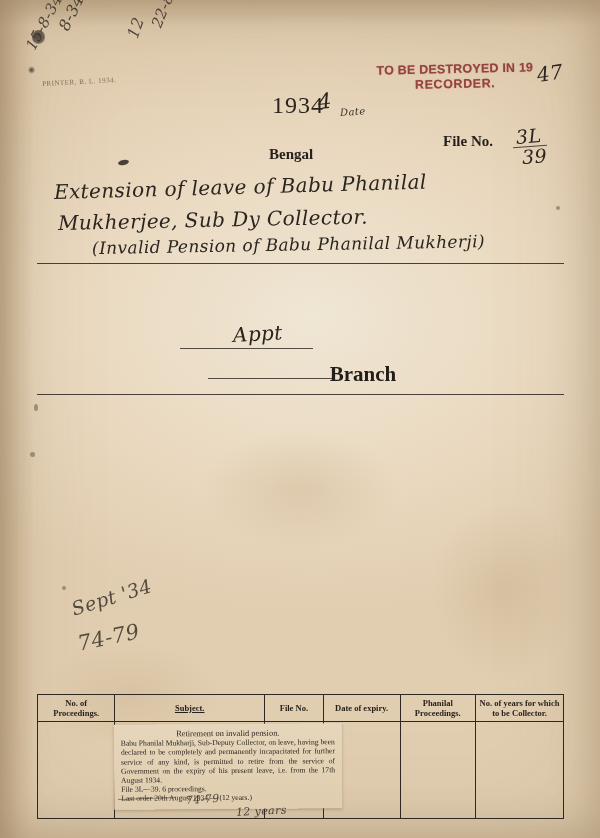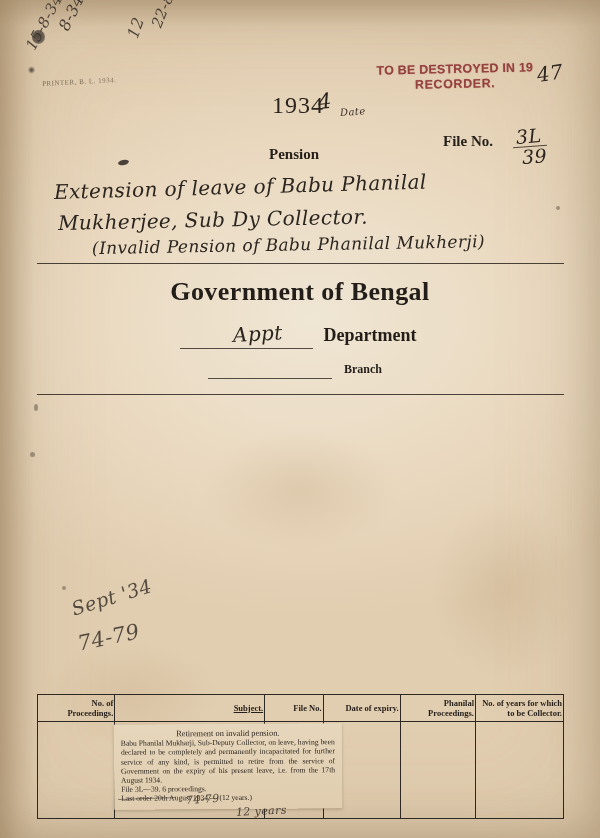--- a/index.html
+++ b/index.html
@@ -281,21 +281,21 @@
     left: 233px; top: 323px;
     font-size: 20px;
     transform: rotate(-3deg);
     color: #2a241e;
   }
   .branch-row {
     position: absolute;
     left: 0; right: 0; top: 362px;
     text-align: center;
     font-family: "Liberation Serif", serif;
-    font-size: 12px;
+    font-size: 21px;
     font-weight: bold;
     color: #231e19;
   }
   .branch-line {
     position: absolute;
     left: 208px; top: 378px;
     width: 124px;
     height: 1.3px;
     background: #2b2520;
     opacity: .8;
@@ -324,21 +324,21 @@
     position: absolute;
     left: 37px; top: 694px;
     width: 527px;
     border: 1.2px solid #2e2822;
     border-collapse: collapse;
     font-family: "Liberation Serif", serif;
     color: #241f1a;
   }
   .table td {
     border: 1px solid #2e2822;
-    text-align: right;
+    text-align: center;
     vertical-align: middle;
     font-size: 8.5px;
     line-height: 10px;
     padding: 3px 1px;
     font-weight: bold;
   }
   .col1 { width: 76px; }
   .col2 { width: 154px; text-decoration: underline; }
   .col3 { width: 58px; }
   .col4 { width: 77px; }
@@ -418,38 +418,34 @@
   <div class="stamp">
     <div>TO BE DESTROYED IN 19</div>
     <div class="l2">RECORDER.</div>
   </div>
   <div class="hand stamp-year">47</div>
 
   <div class="year">1934</div>
   <div class="hand year-hand">4</div>
   <div class="hand date-word">Date</div>
 
-  <div class="subject-label">Pension</div>
+  <div class="subject-label">Bengal</div>
   <div class="fileno-label">File No.</div>
   <div class="hand fileno-num">3L</div>
   <div class="fileno-bar"></div>
   <div class="hand fileno-den">39</div>
   <div class="dot-mark"></div>
 
   <div class="hand subj-l1">Extension of leave of Babu Phanilal</div>
   <div class="hand subj-l2">Mukherjee, Sub Dy Collector.</div>
   <div class="hand subj-l3">(Invalid Pension of Babu Phanilal Mukherji)</div>
 
   <div class="rule rule-top"></div>
 
-  <div class="gov-title">Government of Bengal</div>
-
-  <div class="dept-row">
-    <span style="display:inline-block;width:140px;"></span><span>Department</span>
-  </div>
+
   <div class="dept-line"></div>
   <div class="hand dept-hand">Appt</div>
 
   <div class="branch-row">
     <span style="display:inline-block;width:126px;"></span><span>Branch</span>
   </div>
   <div class="branch-line"></div>
 
   <div class="rule rule-bottom"></div>
 

